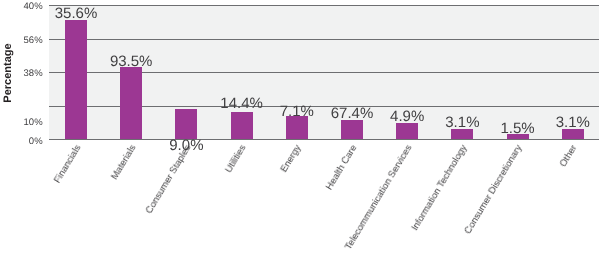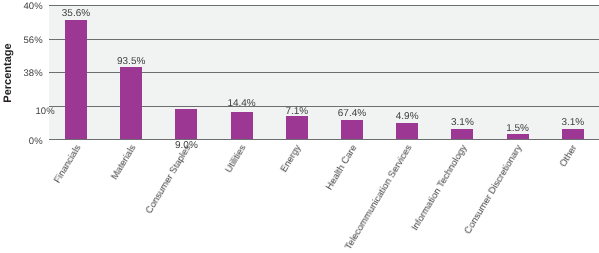--- a/index.html
+++ b/index.html
@@ -18,21 +18,21 @@
   
   .ytick{position:absolute;left:0;width:42.6px;font-size:9.5px;color:#414042;
          text-align:right;line-height:10px;white-space:nowrap;transform:translateZ(0);}
   .axis-title{position:absolute;font-size:11px;font-weight:bold;color:#231f20;
               white-space:nowrap;line-height:12px;text-align:center;width:64px;
               left:-24.5px;top:66.5px;transform:rotate(-90deg) translateZ(0);
               transform-origin:50% 50%;}
 
   
   .bar{position:absolute;width:22px;background:#9c3793;}
-  .bar-value{position:absolute;width:60px;font-size:10px;color:#414042;
+  .bar-value{position:absolute;width:60px;font-size:15px;color:#414042;
              white-space:nowrap;text-align:center;line-height:10px;
              transform:translateZ(0);}
 
   
   .cat-label{position:absolute;width:200px;font-size:9.5px;color:#434244;
              white-space:nowrap;line-height:11px;text-align:right;
              transform:rotate(-59deg) translateZ(0);transform-origin:100% 0%;}
 </style>
 </head>
 <body>
@@ -46,21 +46,21 @@
       <div class="gridline" style="top: 38.575px; background: rgb(109, 110, 113);"></div>
       <div class="gridline" style="top: 72.15px; background: rgb(109, 110, 113);"></div>
       <div class="gridline" style="top: 105.725px; background: rgb(109, 110, 113);"></div>
       <div class="gridline" style="top: 139.3px; background: rgb(109, 110, 113);"></div>
     </div>
 
   <div id="yticks">
       <div class="ytick" style="top: 2.2px; color: rgb(65, 64, 66);">40%</div>
       <div class="ytick" style="top: 35.775px; color: rgb(65, 64, 66);">56%</div>
       <div class="ytick" style="top: 69.35px; color: rgb(65, 64, 66);">38%</div>
-      <div class="ytick" style="top: 107px; color: rgb(65, 64, 66); margin-left: 12px;">10%</div>
+      <div class="ytick" style="top: 118px; color: rgb(65, 64, 66);">10%</div>
       <div class="ytick" style="top: 136.5px; color: rgb(65, 64, 66);">0%</div>
     </div>
 
   <div class="axis-title">Percentage</div>
 
   <div id="bars">
       <div class="bar" style="left: 65px; top: 19.873px; height: 119.527px; background: rgb(156, 55, 147);"></div>
       <div class="bar" style="left: 120.2px; top: 67.2138px; height: 72.1863px; background: rgb(156, 55, 147);"></div>
       <div class="bar" style="left: 175.4px; top: 109.183px; height: 30.2175px; background: rgb(156, 55, 147);"></div>
       <div class="bar" style="left: 230.6px; top: 111.533px; height: 27.8672px; background: rgb(156, 55, 147);"></div>

